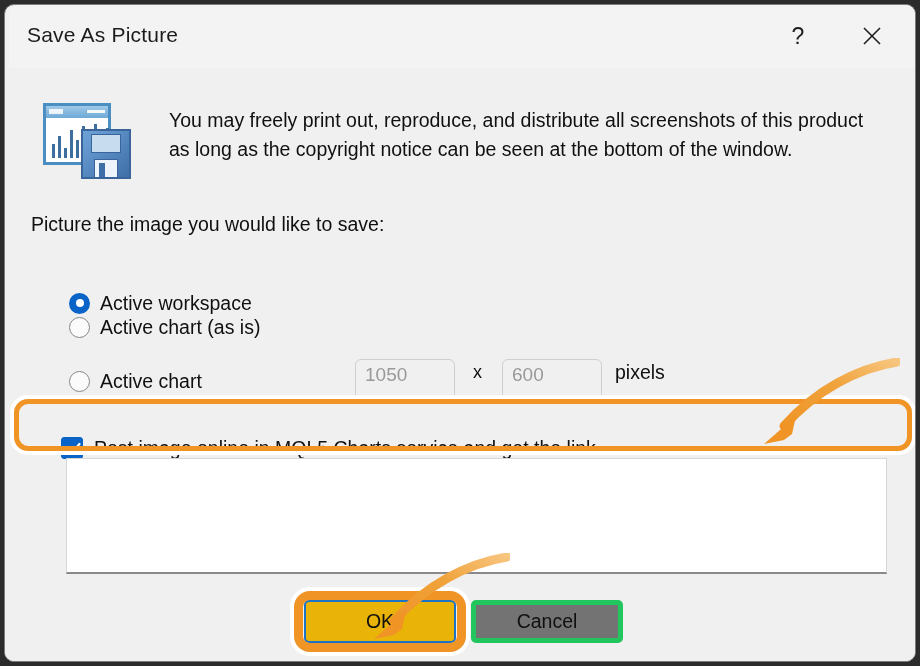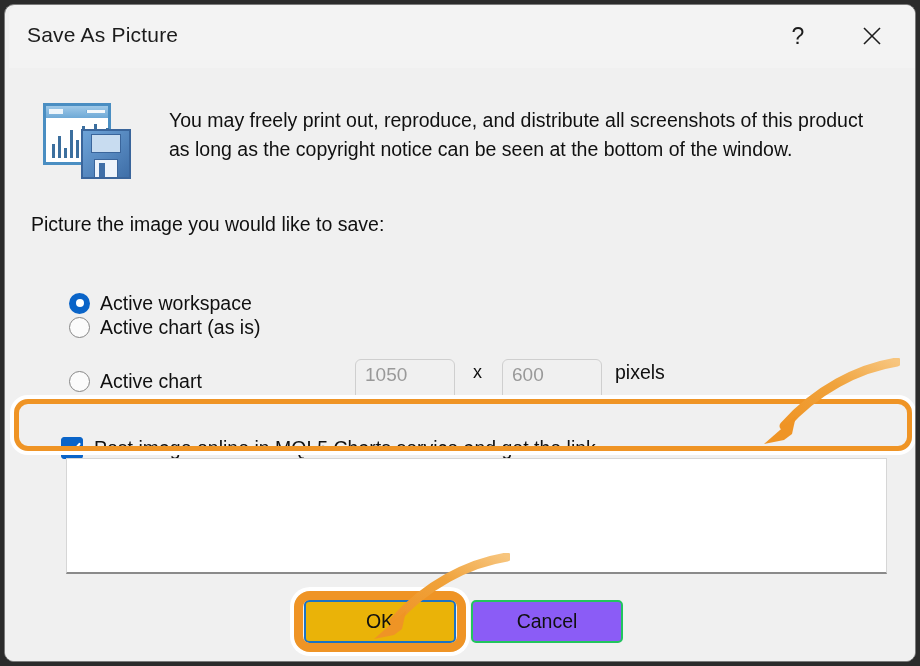--- a/index.html
+++ b/index.html
@@ -294,22 +294,22 @@
     border: 1px solid #d6d6d6;
     border-bottom: 2px solid #8a8a8a;
     box-sizing: border-box;
   }
 
   
   .btn {
     position: absolute;
     top: 532px;
     height: 43px;
-    background: #8b5cf6;
-    border: 2px solid #22c55e;
+    background: #737373;
+    border: 5px solid #22c55e;
     border-radius: 5px;
     box-sizing: border-box;
     display: flex;
     align-items: center;
     justify-content: center;
     font-size: 19.5px;
     color: #101010;
     cursor: default;
   }
   .btn-ok {

